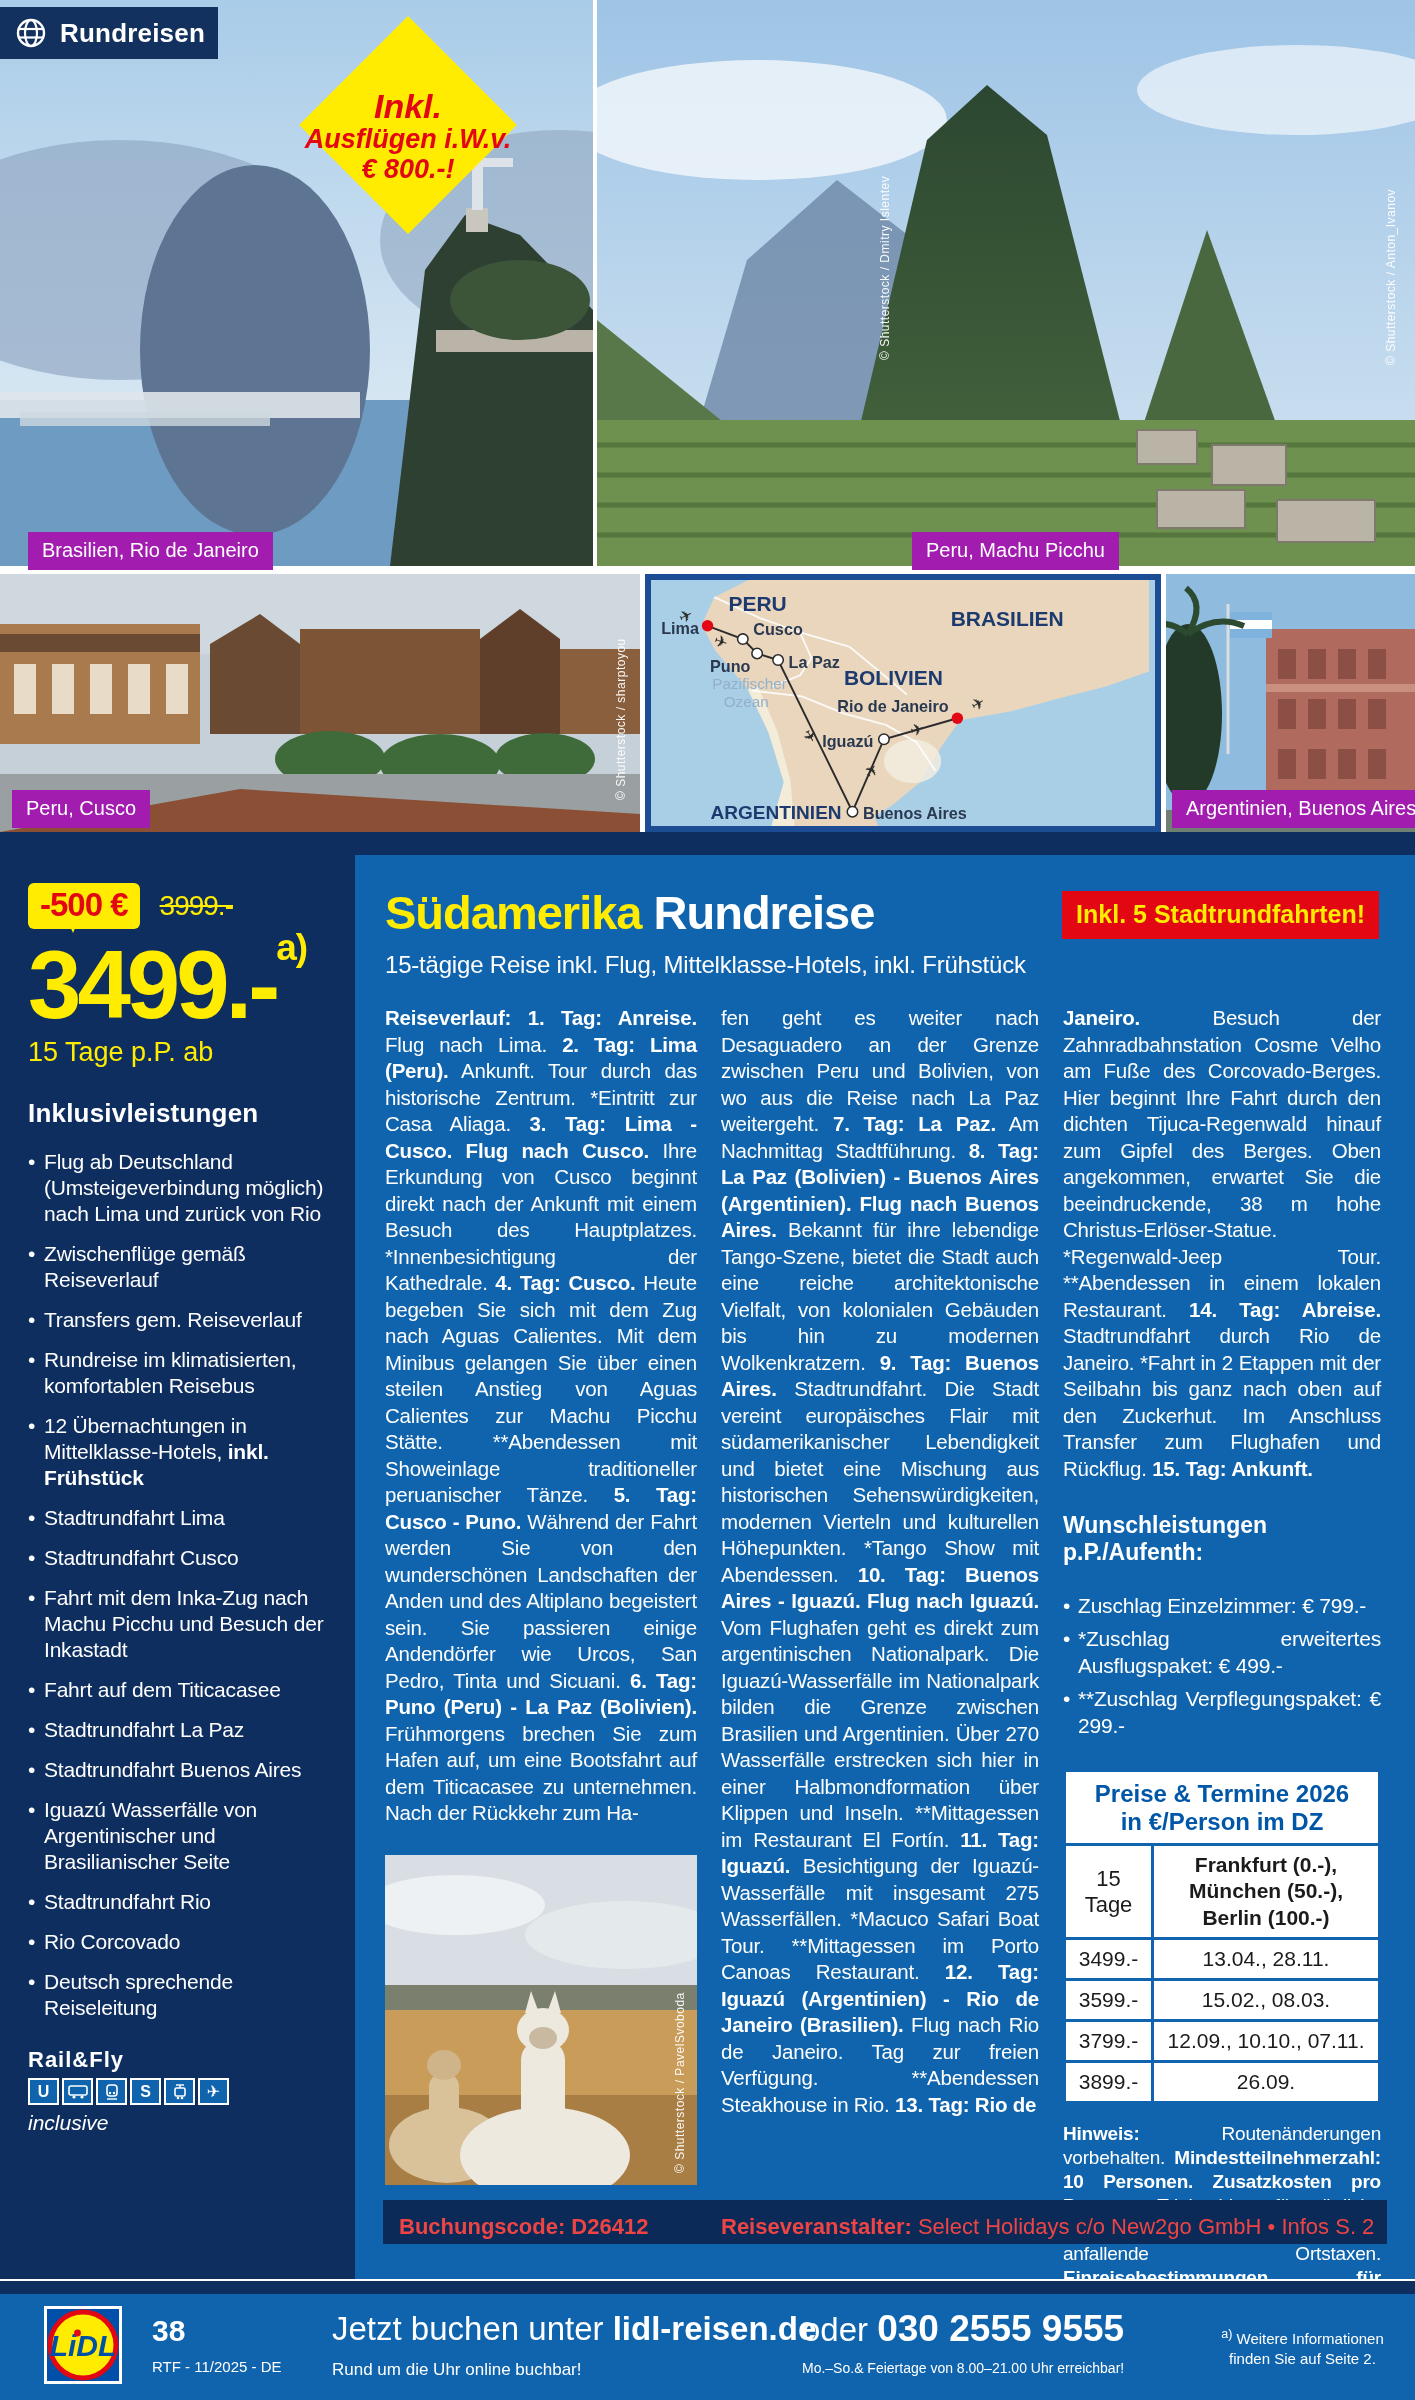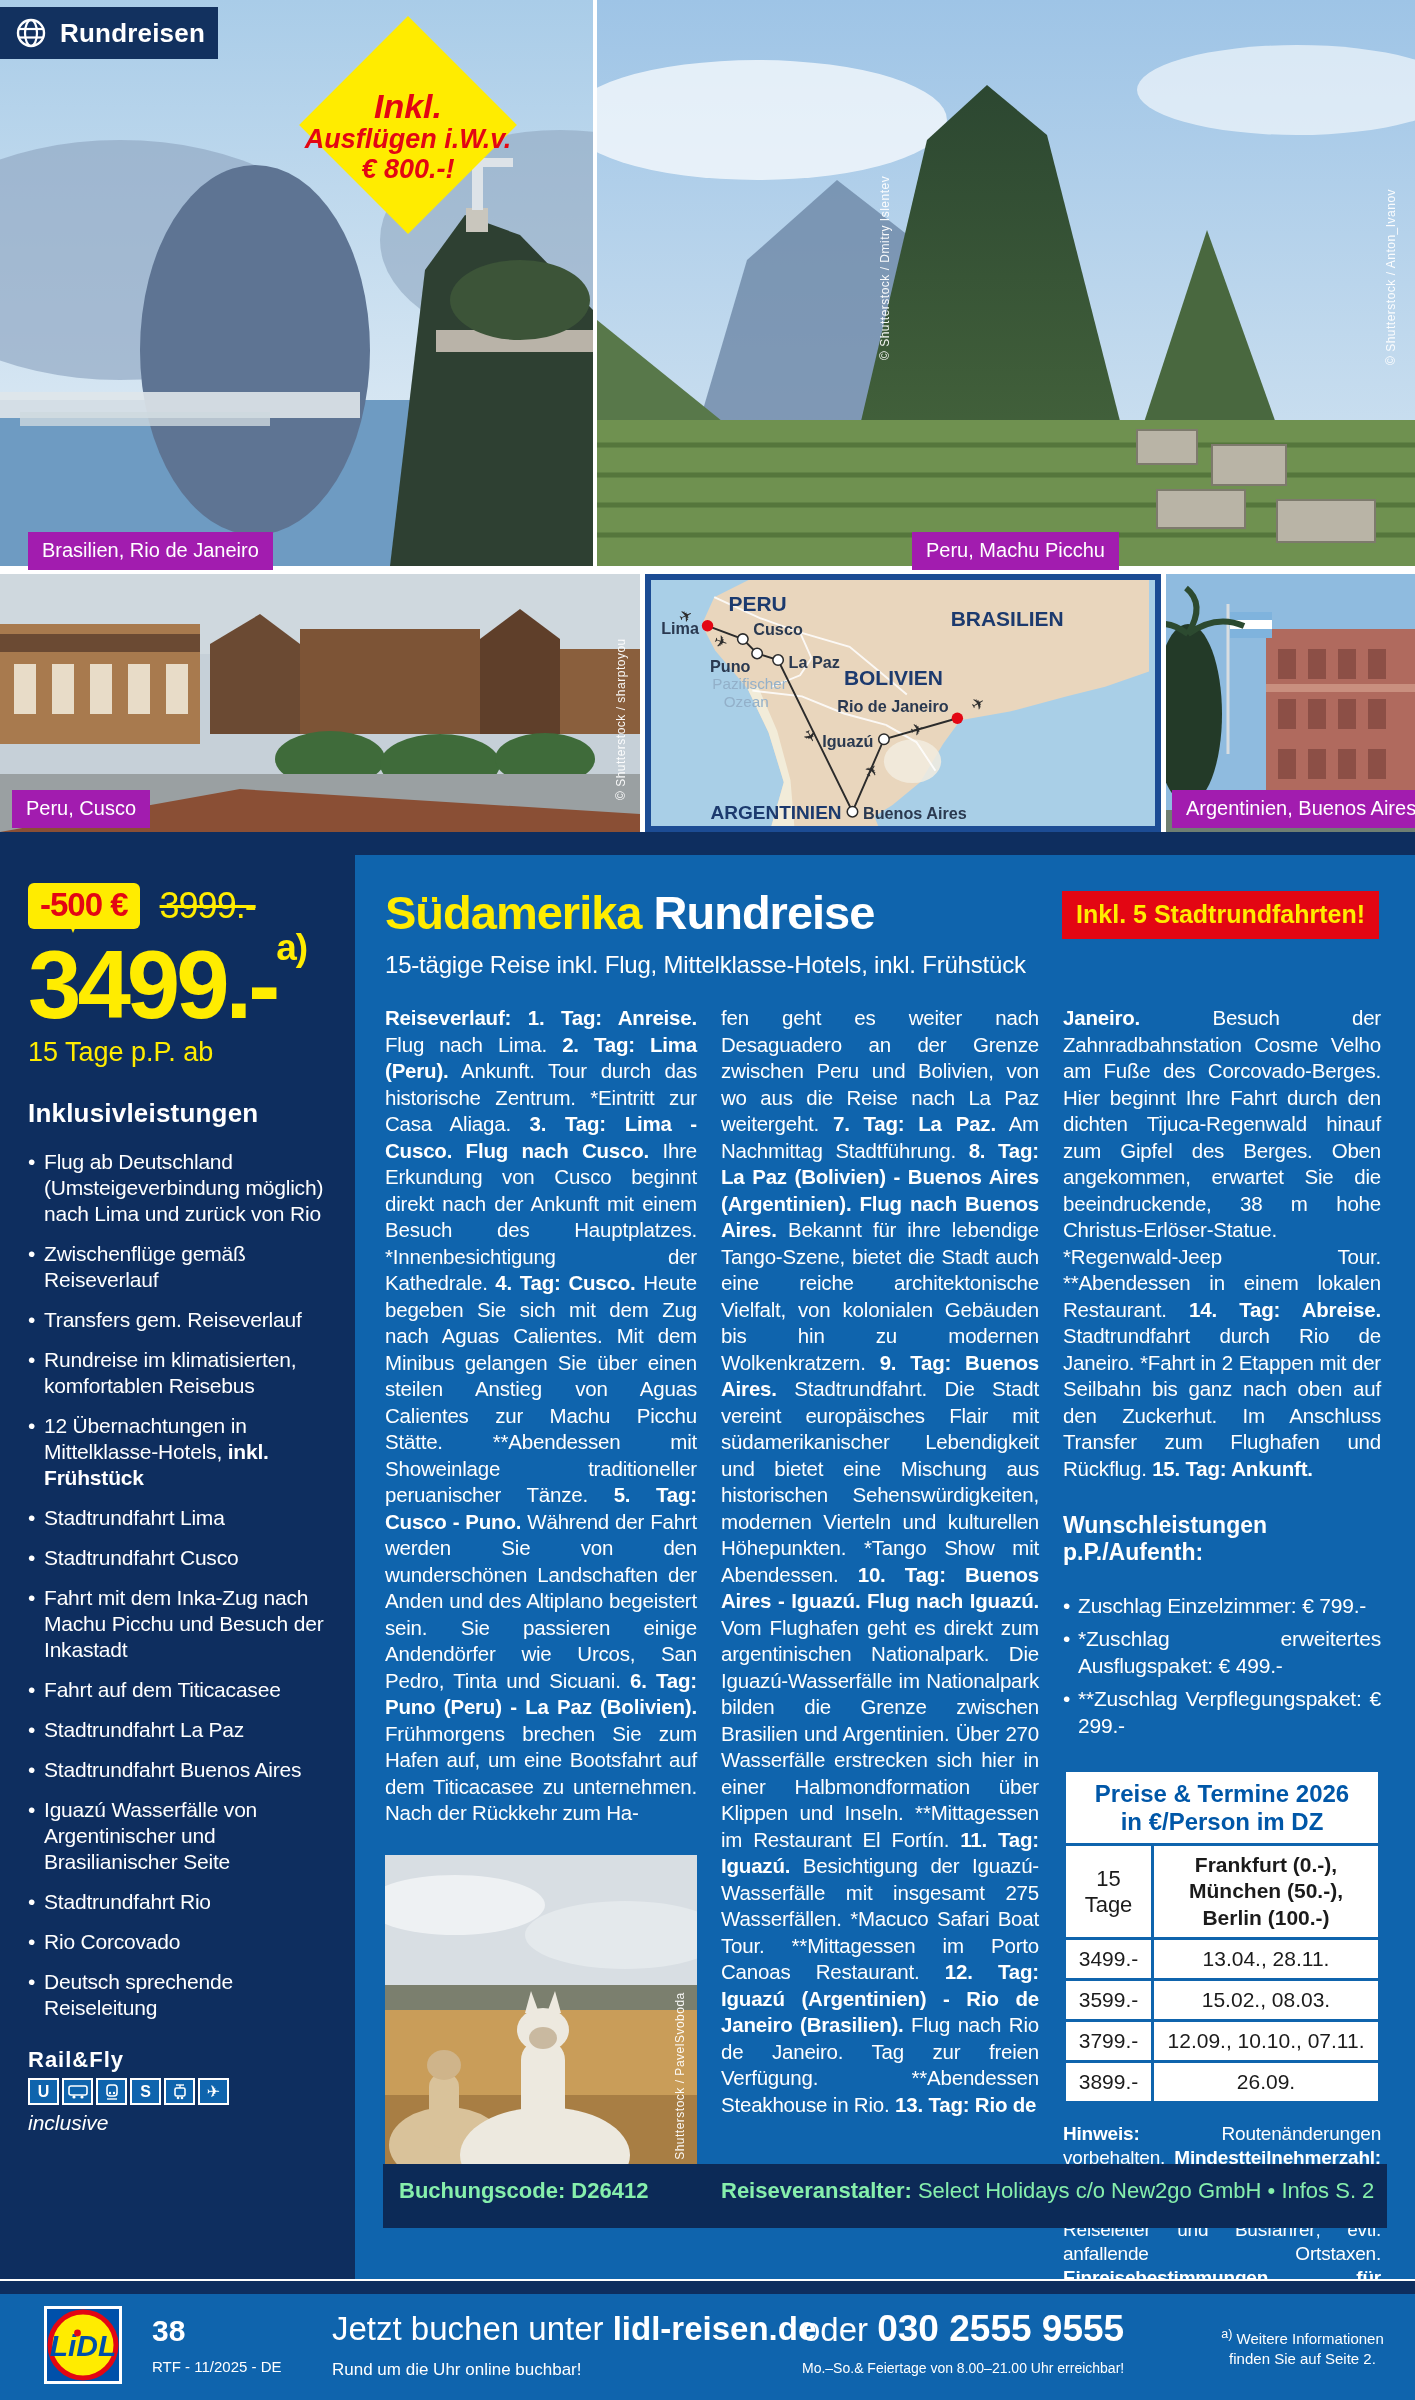--- a/index.html
+++ b/index.html
@@ -31,21 +31,21 @@
   
   .content{position:absolute;left:0;top:855px;width:1415px;height:1424px;}
   .sidebar{position:absolute;left:0;top:0;width:355px;height:1424px;background:#0e2e5f;color:#fff;padding:22px 22px 0 28px;}
   .main{position:absolute;left:355px;top:0;width:1060px;height:1424px;background:#0f64ad;color:#fff;padding:34px 22px 0 30px;}
 
   
   .disc-row{display:flex;align-items:center;gap:20px;margin-top:6px;}
   .bubble{position:relative;background:#ffec00;border-radius:6px;padding:3px 12px 5px;}
   .bubble:after{content:"";position:absolute;left:38px;bottom:-14px;border:10px solid transparent;border-top:16px solid #ffec00;border-left-width:7px;border-right-width:7px;}
   .bubble span{color:#e30613;font-weight:bold;font-size:33px;letter-spacing:-1px;}
-  .oldprice{color:#ffec00;font-size:36px;text-decoration:line-through;letter-spacing:-1px;}
+  .oldprice{color:#ffec00;font-size:28px;text-decoration:line-through;letter-spacing:-1px;}
   .bigprice{color:#ffec00;font-weight:bold;font-size:96px;letter-spacing:-4px;line-height:1.0;}
   .bigprice sup{font-size:37px;letter-spacing:-1px;vertical-align:58px;}
   .per{color:#ffec00;font-size:27px;margin-top:4px;}
 
   .inc-title{font-weight:bold;font-size:26px;margin-top:30px;letter-spacing:.2px;}
   .inc-list{margin-top:20px;}
   .inc-list > div{position:relative;padding-left:16px;font-size:21px;line-height:26px;margin-bottom:14px;letter-spacing:-0.2px;}
   .inc-list > div:before{content:"\2022";position:absolute;left:0;top:0;}
 
   .rail{margin-top:26px;}
@@ -78,21 +78,21 @@
   table.ptable th,table.ptable td{border:3.5px solid #0f64ad;color:#1b1b1b;}
   .tbl-title{color:#0057a8 !important;font-weight:bold;font-size:24px;text-align:center;padding:8px 4px;line-height:1.15;}
   .tbl-dur{font-weight:normal;font-size:22px;text-align:center;width:88px;padding:6px;}
   .tbl-cities{text-align:center;font-size:21px;padding:6px;line-height:1.25;}
   table.ptable td{text-align:center;font-size:21px;padding:7px 4px;}
   table.ptable td:first-child{width:88px;}
 
   .hinweis{font-size:19px;line-height:24px;text-align:justify;margin-top:18px;letter-spacing:-0.2px;}
 
   
-  .bookbar{position:absolute;left:28px;top:1309px;width:1004px;height:64px;background:#0c2a57;color:#86efac;}
+  .bookbar{position:absolute;left:28px;top:1345px;width:1004px;height:44px;background:#0c2a57;color:#ef4444;}
   .bookbar .code{position:absolute;left:16px;top:14px;font-size:22px;font-weight:bold;}
   .bookbar .oper{position:absolute;left:338px;top:14px;font-size:22px;}
   .bookbar .oper .lbl{font-weight:bold;}
 
   
   .footer-div{position:absolute;left:0;top:2281px;width:1415px;height:13px;background:#0e2e5f;}
   .footer{position:absolute;left:0;top:2294px;width:1415px;height:106px;background:#0f64ad;color:#ffffff;}
   .logo{position:absolute;left:44px;top:12px;width:60px;height:78px;}
   .f38{position:absolute;left:152px;top:20px;font-weight:bold;font-size:30px;}
   .fed{position:absolute;left:152px;top:64px;font-size:15px;}

